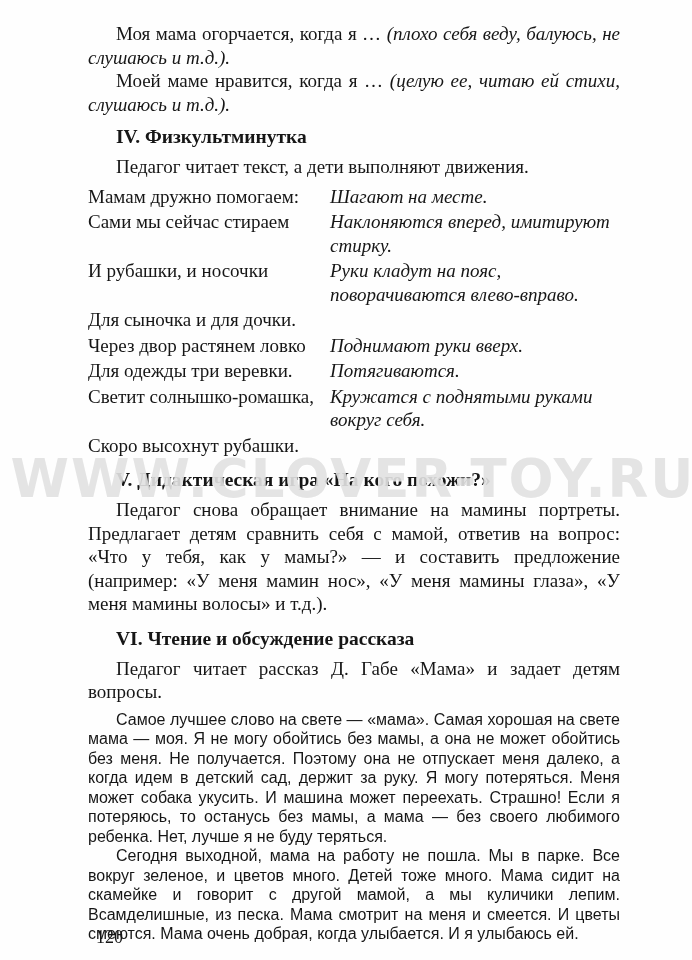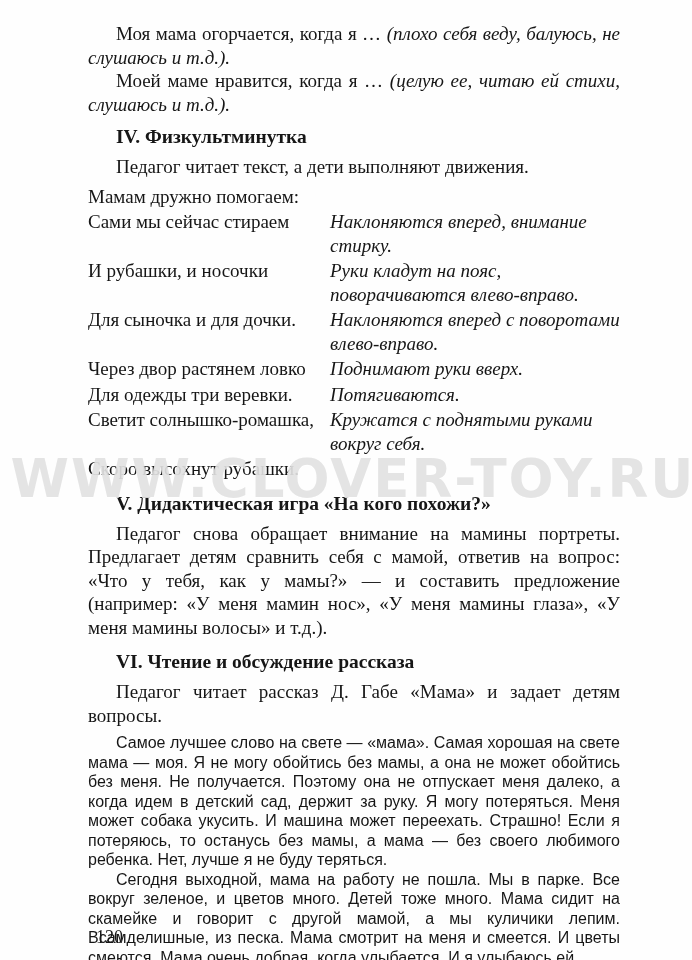--- a/index.html
+++ b/index.html
@@ -87,32 +87,32 @@
 
     <p class="serif-p"><span>Моей маме нравится, когда я … </span><span class="ital">(целую ее, читаю ей стихи, слушаюсь и т.д.).</span></p>
 
     <div class="heading">IV. Физкультминутка</div>
 
     <p class="serif-p">Педагог читает текст, а дети выполняют движения.</p>
 
     <div class="ex-table">
       <div class="t-row">
         <div class="t-left">Мамам дружно помогаем:</div>
+        <div class="t-right">Шагают на месте.</div>
       </div>
       <div class="t-row">
         <div class="t-left">Сами мы сейчас стираем</div>
-        <div class="t-right">Наклоняются вперед, внимание стирку.</div>
+        <div class="t-right">Наклоняются вперед, имитируют стирку.</div>
       </div>
       <div class="t-row">
         <div class="t-left">И рубашки, и носочки</div>
         <div class="t-right">Руки кладут на пояс, поворачиваются влево-вправо.</div>
       </div>
       <div class="t-row">
         <div class="t-left">Для сыночка и для дочки.</div>
-        <div class="t-right">Наклоняются вперед с поворотами влево-вправо.</div>
       </div>
       <div class="t-row">
         <div class="t-left">Через двор растянем ловко</div>
         <div class="t-right">Поднимают руки вверх.</div>
       </div>
       <div class="t-row">
         <div class="t-left">Для одежды три веревки.</div>
         <div class="t-right">Потягиваются.</div>
       </div>
       <div class="t-row">

